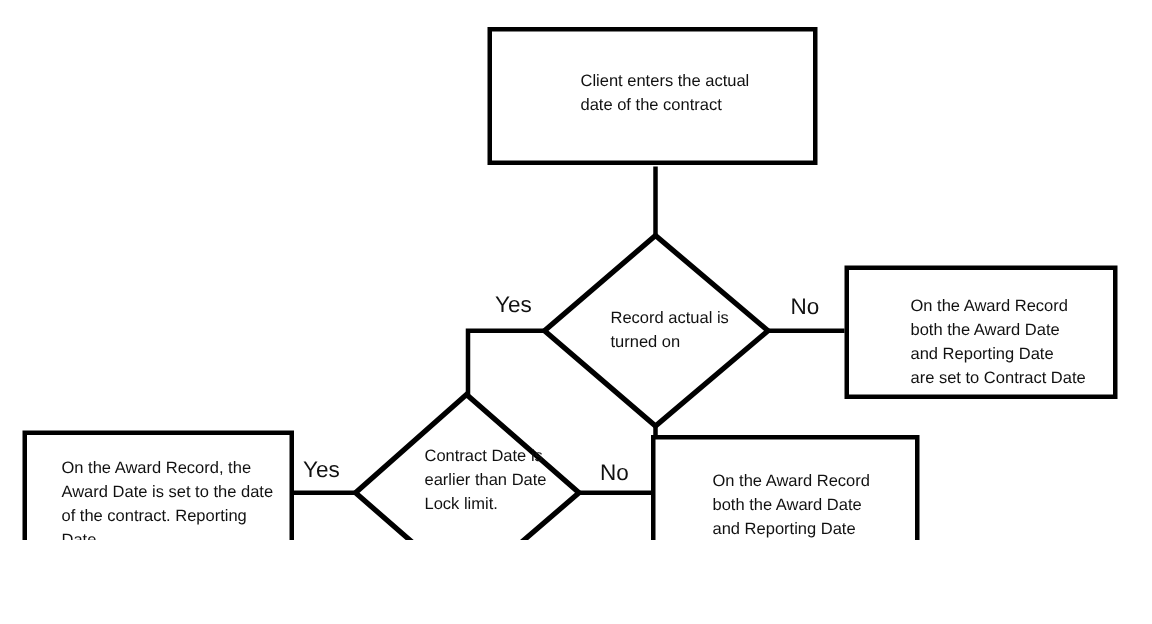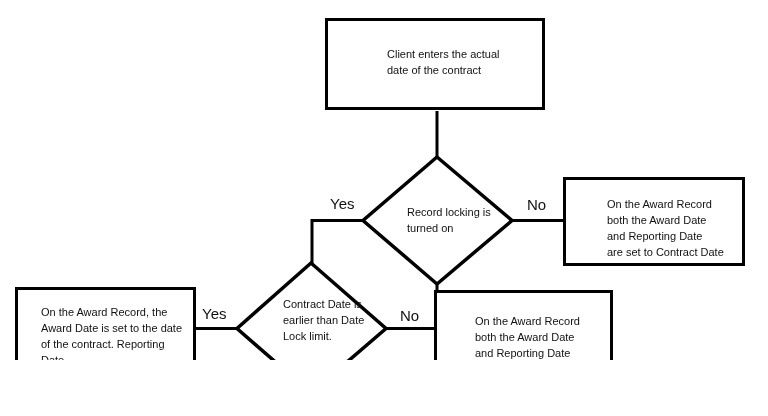--- a/index.html
+++ b/index.html
@@ -110,21 +110,21 @@
 is set to date of data entry</div>
   </div>
 
   <div class="node-box box-bottom">
     <div class="node-text">On the Award Record
 both the Award Date
 and Reporting Date
 are set to Contract Date</div>
   </div>
 
-  <div class="diamond-text text-decision1">Record locking is
+  <div class="diamond-text text-decision1">Record actual is
 turned on</div>
   <div class="diamond-text text-decision2">Contract Date is
 earlier than Date
 Lock limit.</div>
 
   <div class="edge-label label-yes1">Yes</div>
   <div class="edge-label label-no1">No</div>
   <div class="edge-label label-yes2">Yes</div>
   <div class="edge-label label-no2">No</div>
 

